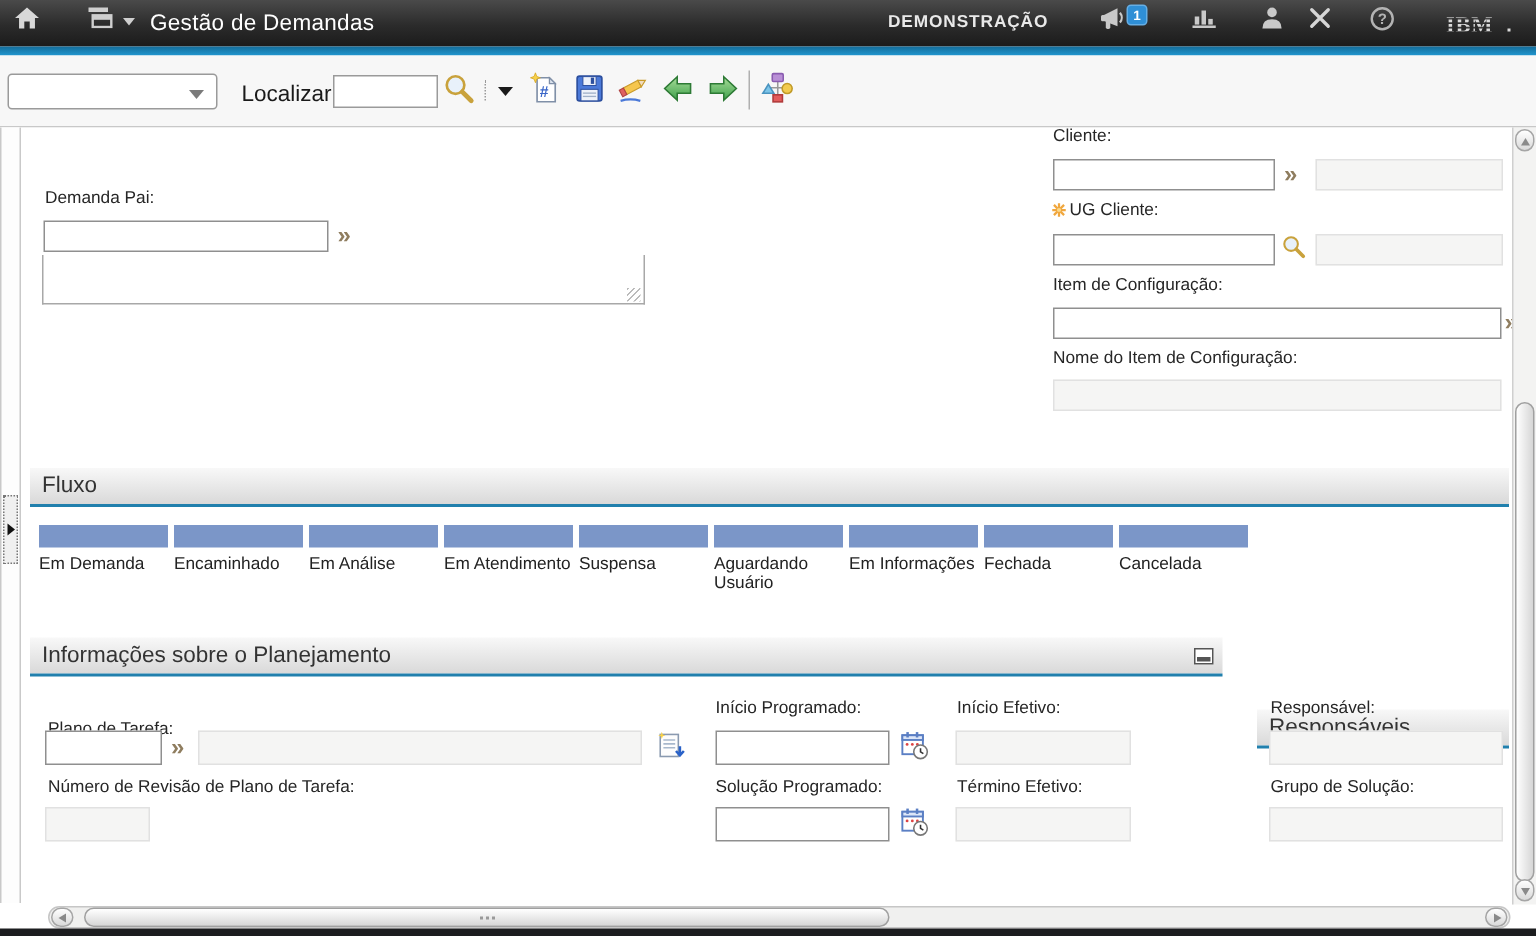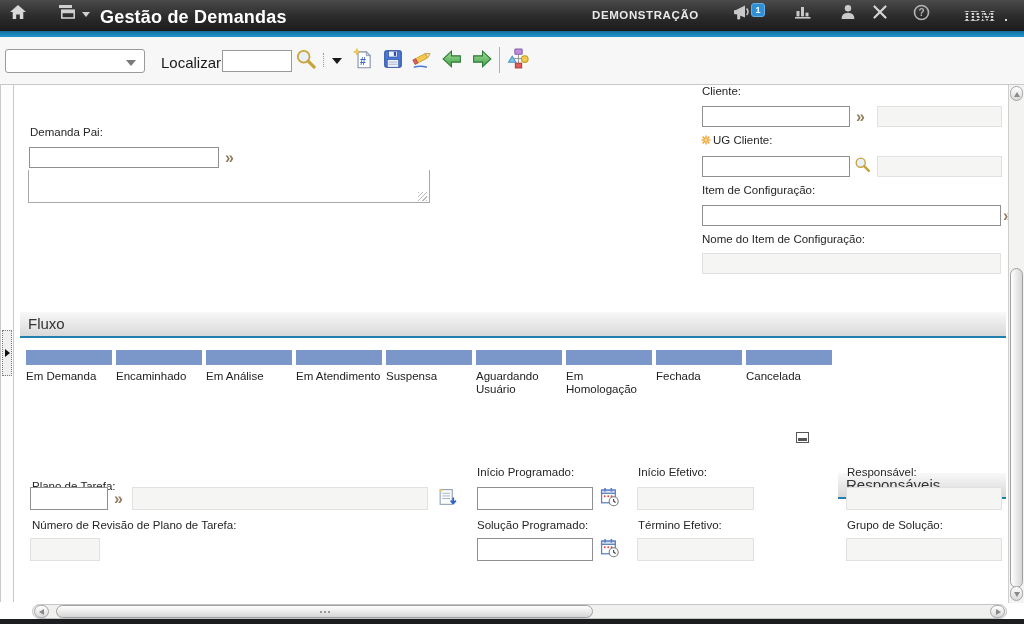--- a/index.html
+++ b/index.html
@@ -4,21 +4,21 @@
 <style>
   * { margin:0; padding:0; box-sizing:border-box; }
   html,body { background:#e8e8e8; }
   body { font-family:"Liberation Sans", sans-serif; }
   .screen { position:relative; width:1024px; height:624px; background:#fff; overflow:hidden; }
 
   
   .navbar { position:absolute; top:0; left:0; width:1024px; height:31px;
             background:linear-gradient(#4a4a4a,#2b2b2b 55%,#1b1b1b); }
   .navbar * { position:absolute; }
-  .nav-title { left:100px; top:7px; color:#fff; font-size:18px; font-weight:bold; letter-spacing:.2px;text-align:right; }
+  .nav-title { left:100px; top:7px; color:#fff; font-size:15px; font-weight:normal; letter-spacing:.2px;text-align:right; }
   .nav-env { left:592px; top:9px; color:#e9e9e9; font-size:11.5px; font-weight:bold; letter-spacing:.6px; }
   .nav-btn { width:24px; height:24px; top:4px; cursor:pointer; }
   .badge { left:751px; top:3px; min-width:14px; height:14px; background:#2f8fd6; border:1px solid #66aee4;
            border-radius:3px; color:#fff; font-size:9px; font-weight:bold; text-align:center; line-height:12px; padding:0 2px; }
   .blue-stripe { position:absolute; top:31px; left:0; width:1024px; height:6px;
                  background:linear-gradient(#136d9b,#2196cf); }
 
   
   .toolbar { position:absolute; top:37px; left:0; width:1024px; height:48px; background:#f7f7f7;
              border-bottom:1px solid #c8c8c8; }
@@ -285,25 +285,28 @@
   <div class="panel-hd" style="left:20px;top:312px;width:986px;">
     <span>Fluxo</span>
   </div>
   <div class="flux-row">
     <div class="flux-item"><div class="flux-bar"></div><span>Em Demanda</span></div>
     <div class="flux-item"><div class="flux-bar"></div><span>Encaminhado</span></div>
     <div class="flux-item"><div class="flux-bar"></div><span>Em Análise</span></div>
     <div class="flux-item"><div class="flux-bar"></div><span>Em Atendimento</span></div>
     <div class="flux-item"><div class="flux-bar"></div><span>Suspensa</span></div>
     <div class="flux-item"><div class="flux-bar"></div><span>Aguardando Usuário</span></div>
-    <div class="flux-item"><div class="flux-bar"></div><span>Em Homologação</span></div>
+    <div class="flux-item"><div class="flux-bar"></div><span>Em Informações</span></div>
     <div class="flux-item"><div class="flux-bar"></div><span>Fechada</span></div>
     <div class="flux-item"><div class="flux-bar"></div><span>Cancelada</span></div>
   </div>
 
+  <div class="panel-hd" style="left:20px;top:425px;width:795px;">
+    <span>Informações sobre o Planejamento</span>
+  </div>
   <div class="min-btn" style="left:796px;top:432px;"></div>
 
   <span class="lbl" style="left:32px;top:480px;">Plano de Tarefa:</span>
   <input class="inp" style="left: 30px; top: 487px; width: 78px; height: 23px;" value="">
   <span class="chev" style="left:114px;top:492px;">»</span>
   <div class="ro" style="left:132px;top:487px;width:296px;height:23px;"></div>
   <div class="icon-btn" style="left:437px;top:487px;">
     <svg width="21" height="21" viewBox="0 0 20 20">
       <rect x="3" y="2.5" width="11.5" height="14" fill="#fdfdfd" stroke="#8a9ab0"></rect>
       <line x1="5" y1="6" x2="12.5" y2="6" stroke="#a8b8cc"></line>

